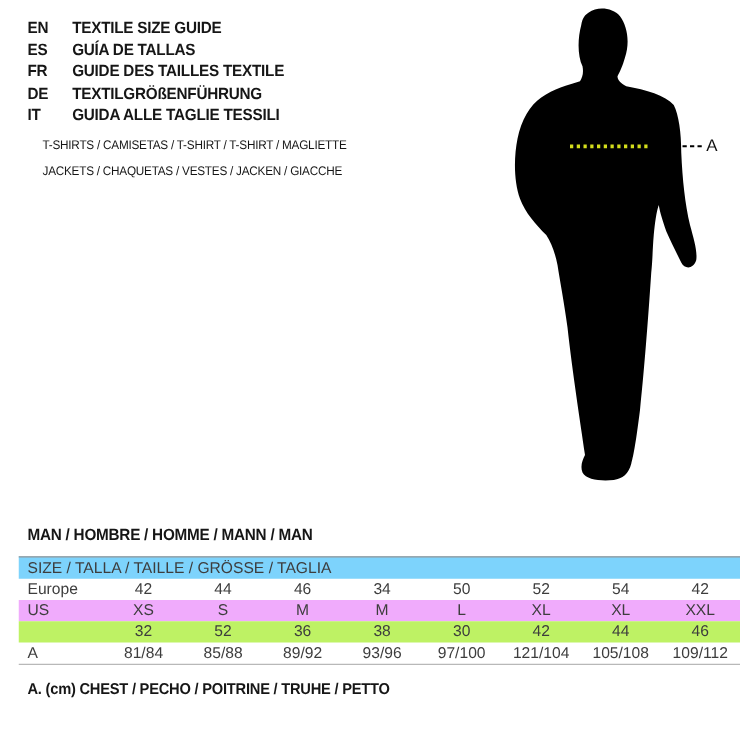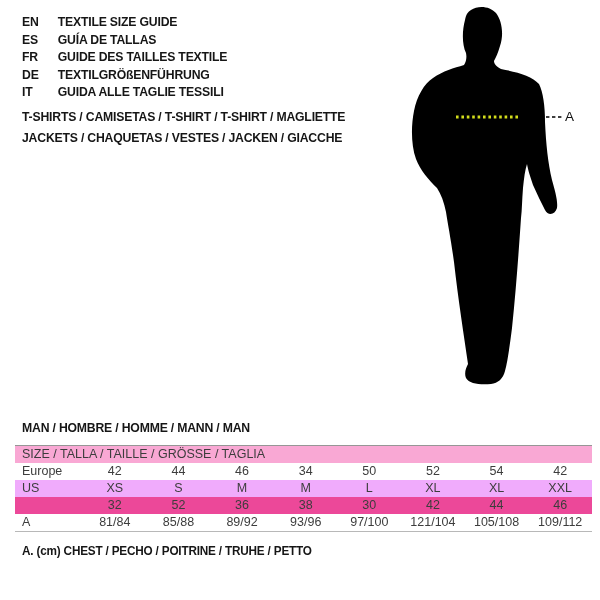--- a/index.html
+++ b/index.html
@@ -11,21 +11,21 @@
   }
   .cond{transform:scaleX(0.94);transform-origin:0 50%;letter-spacing:-0.2px;white-space:nowrap;}
 
   
   .lang-block{position:absolute;left:22px;top:13px;}
   .lang-row{display:flex;font-weight:700;font-size:13px;line-height:17.5px;}
   .lang-code{width:38px;flex:0 0 38px;}
   .lang-text{white-space:nowrap;}
 
   
-  .categories{position:absolute;left:22px;top:106px;font-weight:700;font-size:13px;line-height:21px;}
+  .categories{position:absolute;left:34px;top:106px;font-weight:400;font-size:10px;line-height:21px;}
 
   
   .figure-wrap{position:absolute;left:370px;top:0;width:230px;height:400px;}
   .measure-label{position:absolute;left:565px;top:109px;font-size:13.5px;font-weight:400;color:#111;}
 
   
   .section-title{position:absolute;left:22px;top:420px;font-weight:700;font-size:13px;}
 
   
   .size-table{position:absolute;left:15px;top:445px;width:577px;font-size:12.5px;color:#3d3d3d;}
@@ -102,21 +102,21 @@
          C96,14 98,12 101,10 Z" fill="#000000"></path>
     <line id="chest-line" x1="86" y1="117" x2="149" y2="117" stroke-width="3" stroke-dasharray="2.6 2.8" stroke="#d3dd1c"></line>
     <line id="callout-line" x1="176" y1="117" x2="192" y2="117" stroke-width="1.6" stroke-dasharray="3.4 2.6" stroke="#000000"></line>
   </svg>
 </div>
 <div class="measure-label">A</div>
 
 <div class="section-title cond">MAN / HOMBRE / HOMME / MANN / MAN</div>
 
 <div class="size-table">
-  <div class="thead" style="background: #f9a8d4;">SIZE / TALLA / TAILLE / GRÖSSE / TAGLIA</div>
+  <div class="thead" style="background: #7dd3fc;">SIZE / TALLA / TAILLE / GRÖSSE / TAGLIA</div>
   <div id="table-body">
       <div class="trow">
         <div class="rlabel">Europe</div>
         <div class="cell">42</div>
         <div class="cell">44</div>
         <div class="cell">46</div>
         <div class="cell">34</div>
         <div class="cell">50</div>
         <div class="cell">52</div>
         <div class="cell">54</div>
@@ -126,21 +126,21 @@
         <div class="rlabel">US</div>
         <div class="cell">XS</div>
         <div class="cell">S</div>
         <div class="cell">M</div>
         <div class="cell">M</div>
         <div class="cell">L</div>
         <div class="cell">XL</div>
         <div class="cell">XL</div>
         <div class="cell">XXL</div>
       </div>
-      <div class="trow" style="background: #ec4899;">
+      <div class="trow" style="background: #bef264;">
         <div class="rlabel"></div>
         <div class="cell">32</div>
         <div class="cell">52</div>
         <div class="cell">36</div>
         <div class="cell">38</div>
         <div class="cell">30</div>
         <div class="cell">42</div>
         <div class="cell">44</div>
         <div class="cell">46</div>
       </div>

